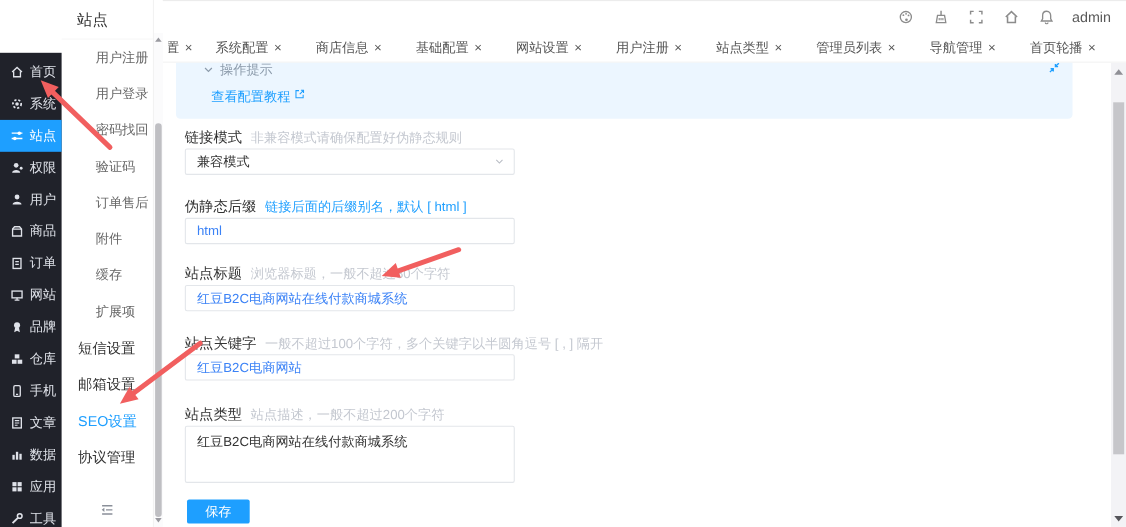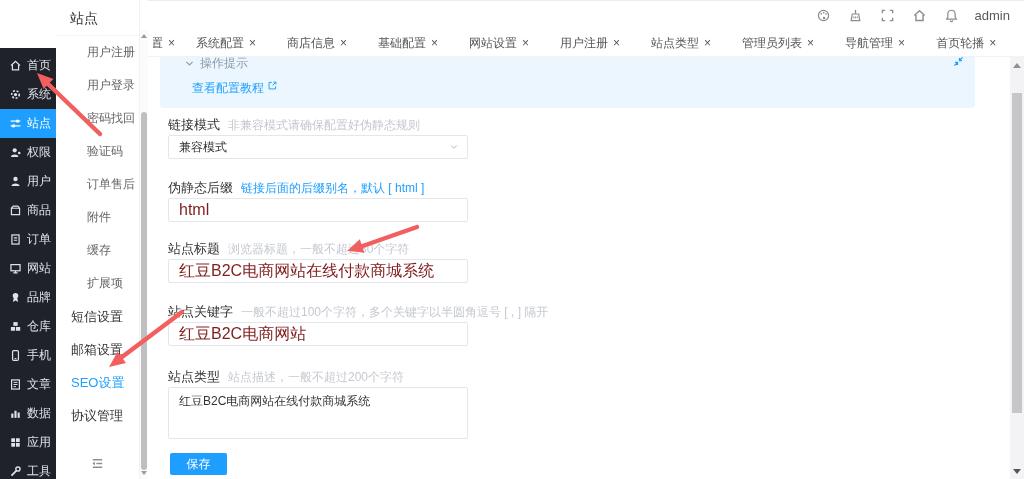--- a/index.html
+++ b/index.html
@@ -50,21 +50,21 @@
   .alert-body { margin-top:8px; font-size:12px; color:#8c9bab; display:flex; align-items:center; }
   .alert-link { color:#1e9fff; margin-left:8px; cursor:pointer; display:inline-flex; align-items:flex-start; }
   .alert-link svg { width:11px; height:11px; margin-left:3px; }
   .alert-compress { position:absolute; right:10px; top:7px; width:13px; height:13px; color:#1e9fff; cursor:pointer; }
 
   
   .f-label { margin:8px 0 0 8px; font-size:13px; color:#333; display:flex; align-items:baseline; height:16px; white-space:nowrap; }
   .f-hint { font-size:12px; margin-left:8px; color:#c4c8d0; }
   .f-hint.blue { color:#1e9fff; }
   .f-control { margin:3px 0 0 8px; }
-  .inp { width:300px; height:24px; border:1px solid #e3e6ea; border-radius:2px; font-size:16px; color:#7f1d1d; padding:0 10px; outline:none; font-family:inherit; background:#fff; }
+  .inp { width:300px; height:24px; border:1px solid #e3e6ea; border-radius:2px; font-size:12px; color:#3b82f6; padding:0 10px; outline:none; font-family:inherit; background:#fff; }
   .select { width:300px; height:24px; border:1px solid #e3e6ea; border-radius:2px; display:flex; align-items:center; justify-content:space-between; padding:0 8px 0 10px; font-size:12px; color:#333; cursor:pointer; background:#fff; }
   .select svg { width:10px; height:10px; color:#b8bcc4; }
   .txa { width:300px; height:52px; border:1px solid #e3e6ea; border-radius:2px; font-size:12px; color:#333; padding:5px 10px; resize:none; outline:none; font-family:inherit; background:#fff; }
   .mt20 { margin-top:20px; } .mt18 { margin-top:18px; } .mt22 { margin-top:22px; }
   .save-btn { margin:10px 0 0 10px; width:57px; height:22px; background:#1e9fff; color:#fff; font-size:12px; border:none; border-radius:2px; cursor:pointer; font-family:Liberation Sans, sans-serif; }
 
   
   .main-scroll { position:absolute; right:0; top:57px; bottom:0; width:14px; background:#f3f3f6; }
   .main-scroll .thumb { position:absolute; left:2px; width:10px; top:36px; height:320px; background:#c6c6ca; }
   .ms-up { width:0; height:0; border-left:4px solid transparent; border-right:4px solid transparent; border-bottom:5px solid #8f8f95; position:absolute; left:3px; top:6px; }

